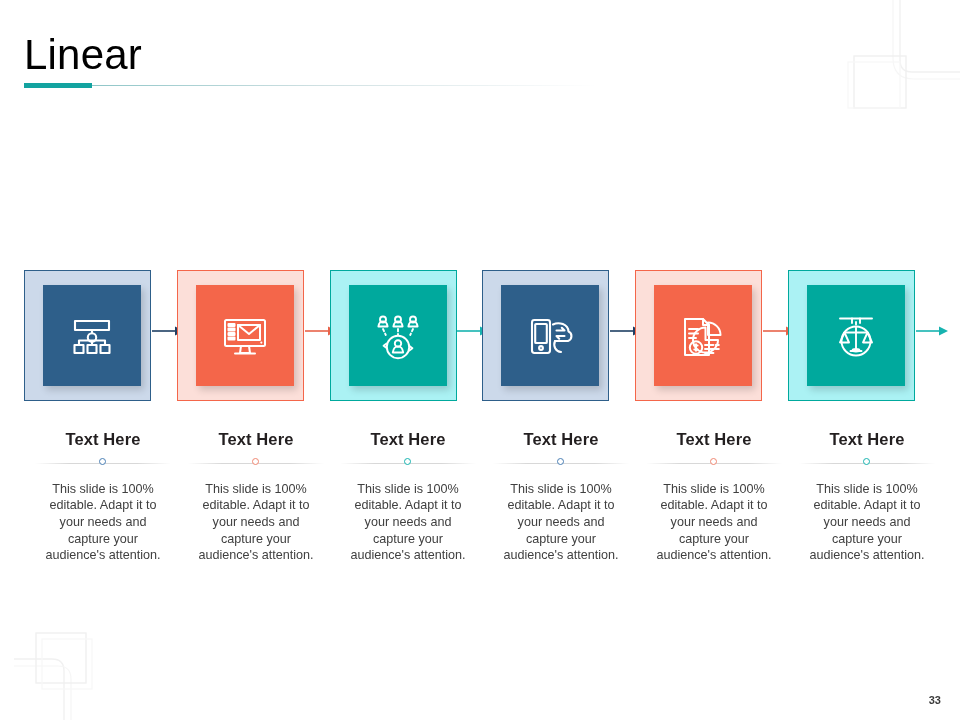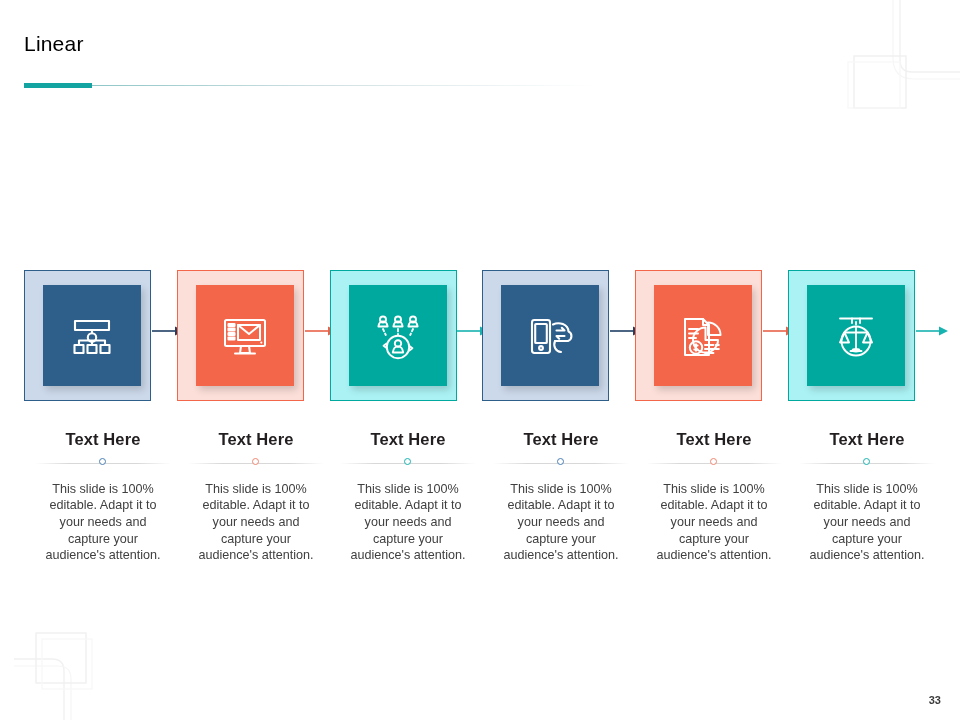--- a/index.html
+++ b/index.html
@@ -12,21 +12,21 @@
   }
 
   
   .deco{position:absolute;pointer-events:none;}
   .deco-tr{top:0;right:0;width:120px;height:115px;}
   .deco-bl{left:14px;bottom:0;width:120px;height:105px;}
 
   
   .page-title{
     position:absolute;left:24px;top:32px;
-    font-size:21px;font-weight:400;color:#000000;
+    font-size:42px;font-weight:400;color:#000000;
     letter-spacing:.2px;line-height:1.1;
   }
   .accent-wrap{position:absolute;left:24px;top:83px;width:572px;height:6px;}
   .accent-block{position:absolute;left:0;top:0;width:68px;height:5px;background:#13a3a0;}
   .accent-line{
     position:absolute;left:68px;top:2px;width:504px;height:1px;
     background:linear-gradient(to right,#8fc6c8 0%,#cfe0e2 45%,#f2f6f7 85%,rgba(255,255,255,0) 100%);
   }
 
   

